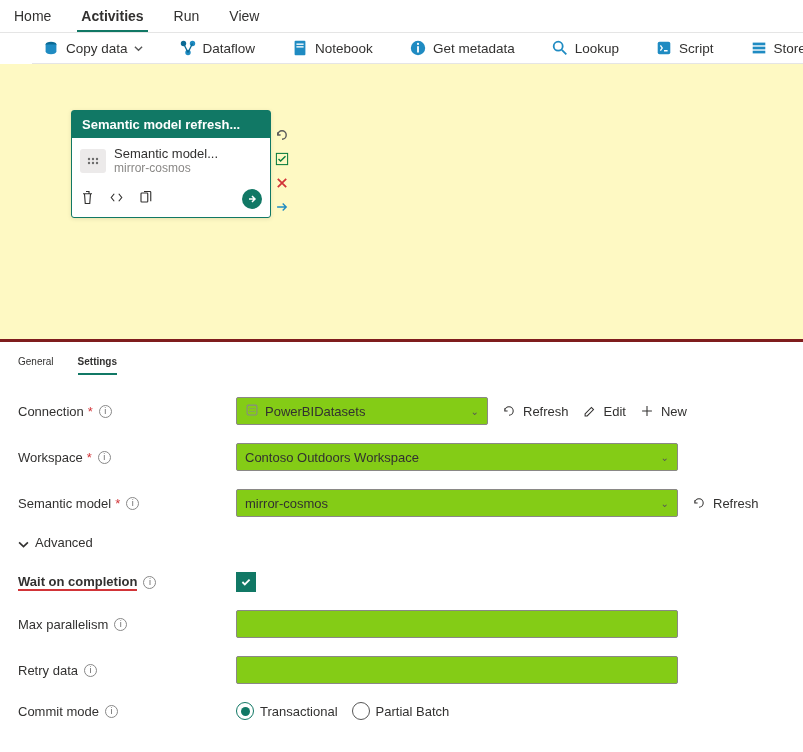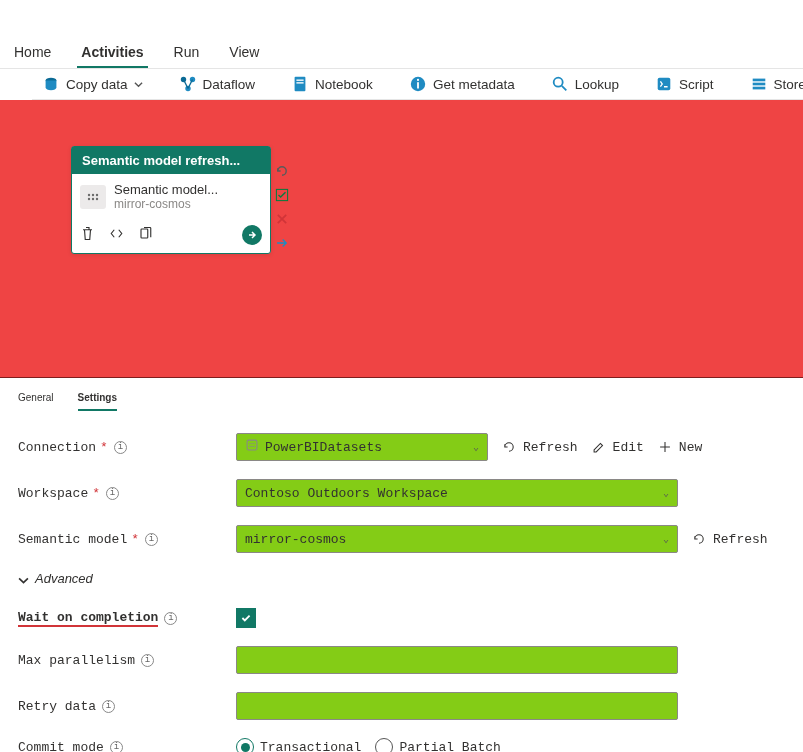--- a/index.html
+++ b/index.html
@@ -11,21 +11,20 @@
     width: 803px;
     height: 752px;
     overflow: hidden;
   }
   
   .ribbon-tabs {
     display: flex;
     padding: 0 10px;
     border-bottom: 1px solid #e5e5e5;
     gap: 22px;
-    margin-top: 36px;
   }
   .ribbon-tab {
     padding: 8px 4px 6px;
     font-size: 14px;
     cursor: pointer;
   }
   .ribbon-tab.active {
     font-weight: 600;
     border-bottom: 2.5px solid #117865;
   }
@@ -51,23 +50,23 @@
     width: 18px;
     height: 18px;
     flex-shrink: 0;
     display: inline-flex;
     align-items: center;
     justify-content: center;
   }
   
   .canvas {
     height: 278px;
-    background: #ef4444;
+    background: #fef9c3;
     position: relative;
-    border-bottom: 1px solid #7f1d1d;
+    border-bottom: 3px solid #7f1d1d;
   }
   .node {
     position: absolute;
     left: 71px;
     top: 46px;
     width: 200px;
     border: 1px solid #117865;
     border-radius: 3px;
     background: #fff;
     box-shadow: 0 1px 4px rgba(0,0,0,0.1);
@@ -149,21 +148,20 @@
     font-weight: 600;
     border-bottom: 2.5px solid #117865;
   }
   .form {
     padding: 22px 18px 0;
   }
   .frow {
     display: flex;
     align-items: center;
     margin-bottom: 18px;
-    font-family: Liberation Mono, monospace;
   }
   .flabel {
     width: 218px;
     font-size: 13px;
     display: flex;
     align-items: center;
     gap: 2px;
   }
   .req { color: #d13438; margin-left: 2px; }
   .info-icon {
@@ -204,21 +202,20 @@
     gap: 7px;
     font-size: 13px;
     cursor: pointer;
   }
   .adv-toggle {
     display: flex;
     align-items: flex-end;
     gap: 6px;
     cursor: pointer;
     margin-bottom: 22px;
-    font-style: italic;
   }
   .checkbox {
     width: 20px; height: 20px;
     background: #117865;
     display: flex; align-items: center; justify-content: center;
   }
   .radio {
     width: 18px; height: 18px;
     border: 1.5px solid #565656;
     border-radius: 50%;

